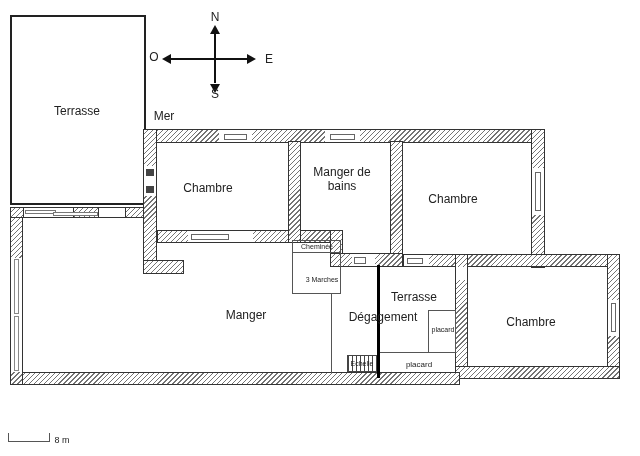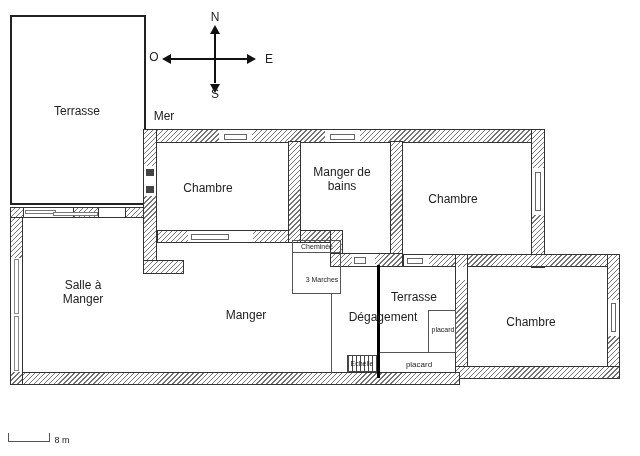--- a/index.html
+++ b/index.html
@@ -116,21 +116,20 @@
   <div class="line" style="left:292px;top:252px;width:49px;height:1px;"></div>
   <div class="line" style="left:331px;top:293px;width:1px;height:80px;"></div>
   <div class="line" style="left:377px;top:265px;width:3px;height:113px;background:#000;"></div>
   <div class="box" style="left:428px;top:310px;width:28px;height:43px;"></div>
   <div class="line" style="left:380px;top:352px;width:75px;height:1px;"></div>
   <div class="box" style="left:347px;top:355px;width:30px;height:17px;border-color:#444;background:repeating-linear-gradient(90deg,#444 0,#444 1px,#fff 1px,#fff 4px);"></div>
 
   <div class="lbl" style="left:208px;top:188px;">Chambre</div>
   <div class="lbl wrap" style="left:342px;top:179px;">Manger de bains</div>
   <div class="lbl" style="left:453px;top:199px;">Chambre</div>
-  <div class="lbl wrap" style="left:83px;top:292px;">Salle à Manger</div>
   <div class="lbl" style="left:246px;top:315px;">Manger</div>
   <div class="lbl" style="left:383px;top:317px;">Dégagement</div>
   <div class="lbl" style="left:414px;top:297px;">Terrasse</div>
   <div class="lbl" style="left:531px;top:322px;">Chambre</div>
 
   <div class="lbl sm" style="left:317px;top:247px;">Cheminée</div>
   <div class="lbl sm" style="left:322px;top:280px;">3 Marches</div>
   <div class="lbl sm" style="left:443px;top:330px;">placard</div>
   <div class="lbl" style="left:419px;top:365px;font-size:8px;">placard</div>
   <div class="lbl sm" style="left:362px;top:364px;">Echelle</div>

